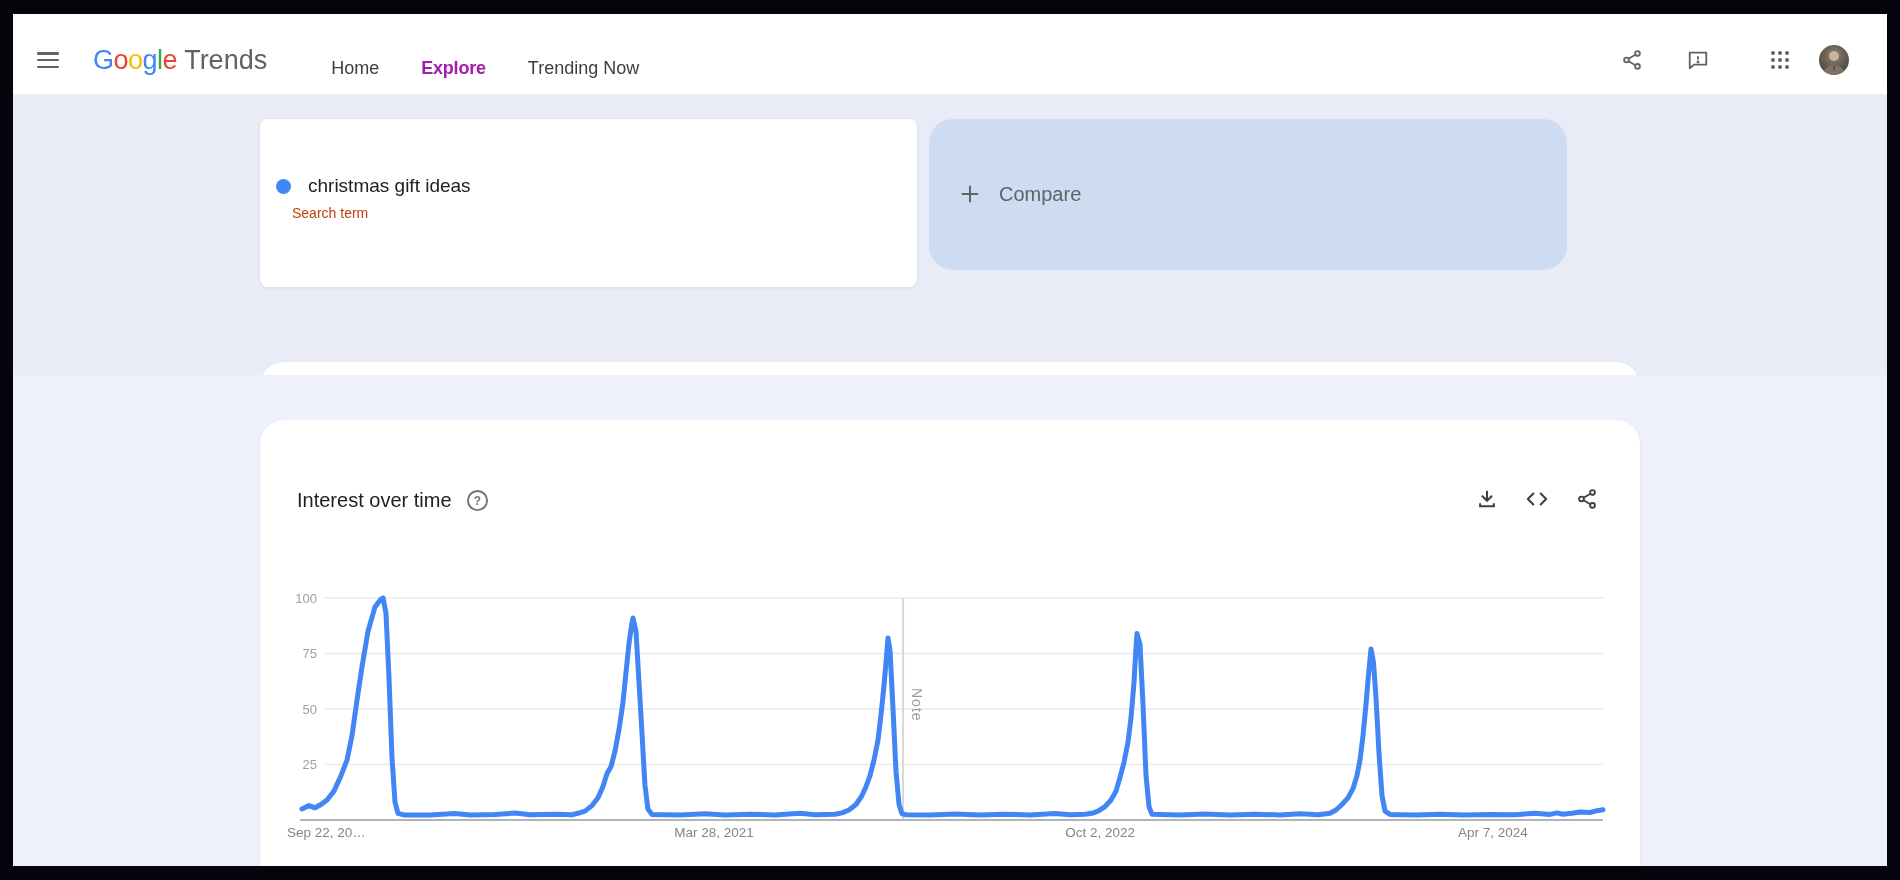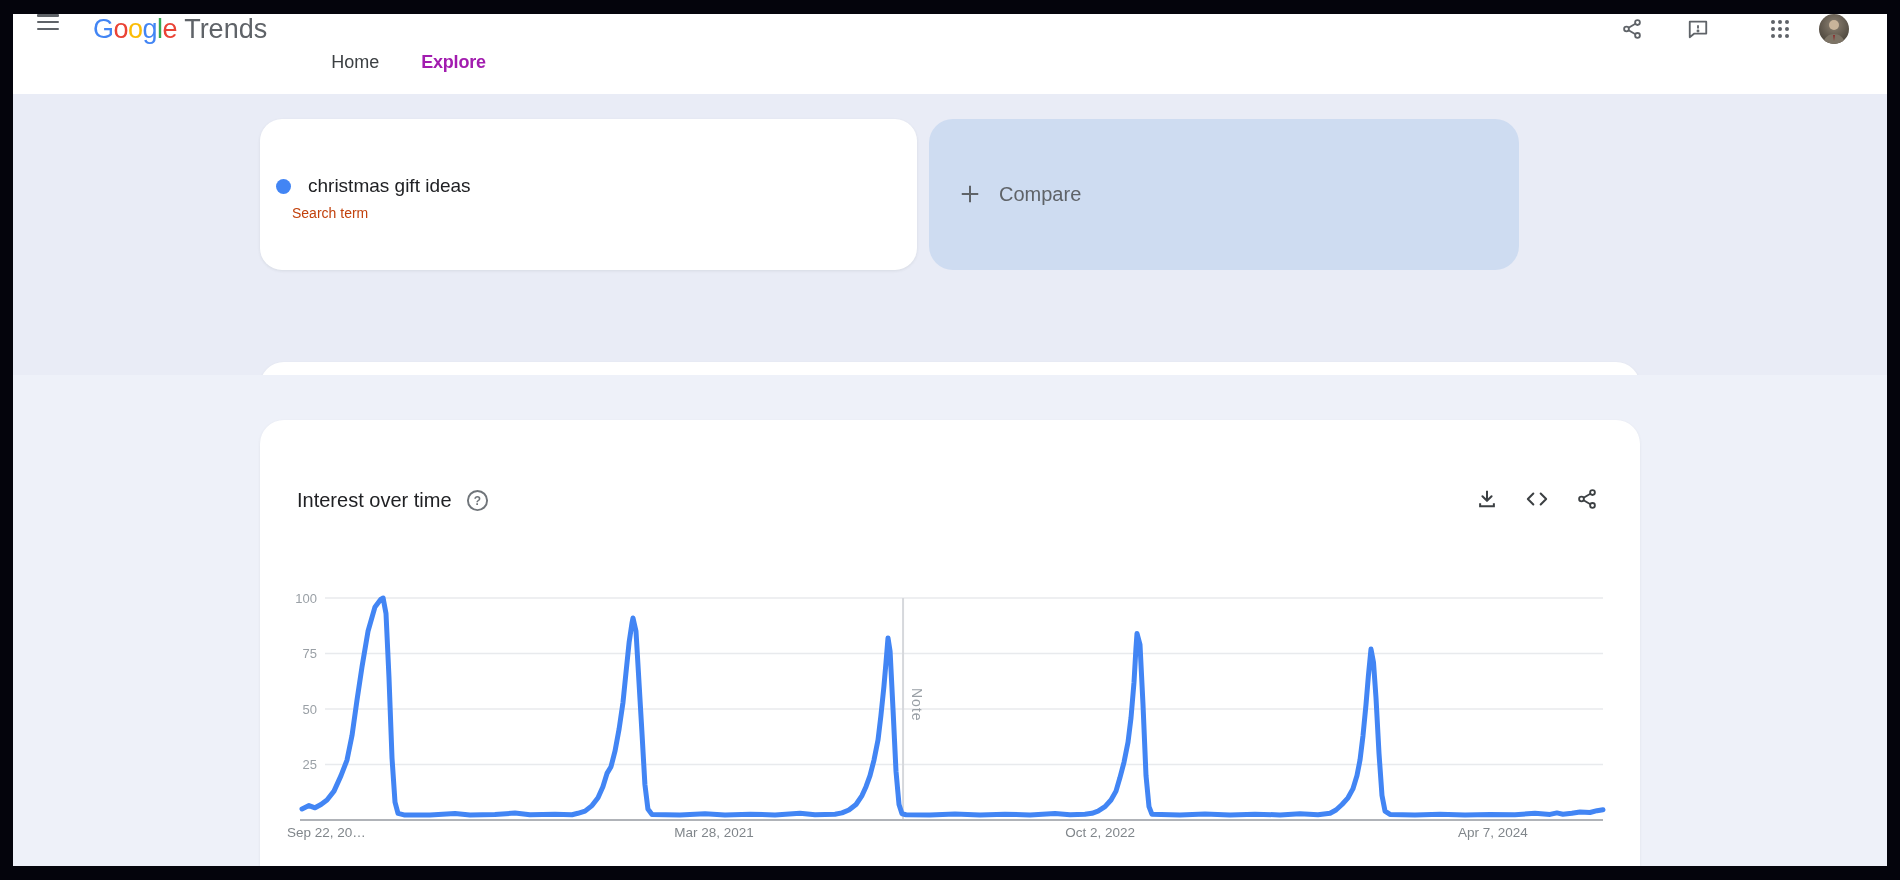--- a/index.html
+++ b/index.html
@@ -3,47 +3,47 @@
 <meta charset="utf-8">
 <style>
   html,body{margin:0;padding:0;width:1900px;height:880px;overflow:hidden;
     background:#04040c;font-family:"Liberation Sans",sans-serif;
     -webkit-font-smoothing:antialiased;}
   .page{position:absolute;left:13px;top:14px;width:1874px;height:852px;
     background:#eef1f9;overflow:hidden;}
 
   
   .header{position:absolute;left:0;top:0;width:100%;height:92px;background:#ffffff;
-    display:flex;align-items:flex-start;}
+    display:flex;align-items:center;}
   .hamburger{margin-left:24px;width:22px;height:16px;display:flex;flex-direction:column;
     justify-content:space-between;cursor:pointer;}
   .hamburger span{display:block;height:2.5px;background:#5f6368;border-radius:1px;}
   .logo{margin-left:34px;font-size:27px;letter-spacing:-.5px;cursor:pointer;white-space:nowrap;}
   .logo .product{color:#5f6368;margin-left:7px;letter-spacing:0;}
   .nav{display:flex;margin-left:62px;height:80px;}
   .nav-item{position:relative;display:flex;align-items:center;height:80px;
     padding:8px 2px;margin-right:38px;font-size:18px;color:#3c4043;cursor:pointer;}
   .nav-item.active{color:#a21caf;font-weight:700;letter-spacing:-.2px;}
   .nav-item.active::after{content:"";position:absolute;left:0;right:0;bottom:0;height:6px;
     background:#1a73e8;border-radius:6px 6px 0 0;}
   .header-right{margin-left:auto;display:flex;align-items:center;}
   .hicon{width:26px;height:26px;display:flex;align-items:center;justify-content:center;cursor:pointer;}
   .avatar{width:30px;height:30px;border-radius:50%;overflow:hidden;cursor:pointer;
     background:radial-gradient(circle at 50% 35%,#8d8273 0%,#5f574c 55%,#3a352e 100%);
     margin-left:26px;margin-right:38px;}
 
   
   .hero{position:absolute;left:0;top:80px;width:100%;height:281px;background:#e9ecf6;}
   .cards-row{position:absolute;left:247px;top:25px;display:flex;}
-  .term-card{width:657px;height:151px;background:#ffffff;border-radius:22px;
+  .term-card{width:657px;height:168px;background:#ffffff;border-radius:8px;
     position:relative;box-shadow:0 1px 3px rgba(60,64,67,.10);}
   .term-dot{position:absolute;left:16px;top:60px;width:15px;height:15px;border-radius:50%;}
   .term-title{position:absolute;left:48px;top:56px;font-size:19px;color:#202124;}
   .term-sub{position:absolute;left:32px;top:86px;font-size:14px;color:#c2410c;}
-  .compare-card{width:590px;height:151px;margin-left:12px;background:#cedcf1;
+  .compare-card{width:638px;height:151px;margin-left:12px;background:#cedcf1;
     border-radius:24px;position:relative;cursor:pointer;}
   .compare-plus{position:absolute;left:30px;top:64px;color:#5f6368;}
   .compare-label{position:absolute;left:70px;top:64px;font-size:20px;color:#5f6368;}
 
   .filter-card{position:absolute;left:247px;top:268px;width:1380px;height:76px;
     background:#ffffff;border-radius:24px;box-shadow:0 1px 3px rgba(60,64,67,.08);
     display:flex;align-items:center;padding-left:27px;box-sizing:border-box;}
   .pill{height:42px;border:1px solid #dadce0;border-radius:8px;background:#fff;
     display:flex;align-items:center;justify-content:center;margin-right:12px;
     font-size:15px;color:#3c4043;cursor:pointer;box-sizing:border-box;}
@@ -73,20 +73,21 @@
       <span></span>
         <span></span>
         <span></span>
     </div>
     <div class="logo">
       <span id="gword"><span style="color: rgb(66, 133, 244);">G</span><span style="color: rgb(234, 67, 53);">o</span><span style="color: rgb(251, 188, 5);">o</span><span style="color: rgb(66, 133, 244);">g</span><span style="color: rgb(52, 168, 83);">l</span><span style="color: rgb(234, 67, 53);">e</span></span><span class="product">Trends</span>
     </div>
     <nav class="nav" id="nav">
         <div class="nav-item">Home</div>
         <div class="nav-item active">Explore</div>
+        <div class="nav-item">Trending Now</div>
       </nav>
 
     <div class="header-right">
       <div class="hicon" style="margin-right:40px;">
         <svg width="22" height="22" viewBox="0 0 24 24" fill="none" stroke="#5f6368" stroke-width="2">
           <circle cx="18" cy="5" r="2.6"></circle>
             <circle cx="6" cy="12" r="2.6"></circle>
             <circle cx="18" cy="19" r="2.6"></circle>
           <line x1="8.3" y1="10.7" x2="15.7" y2="6.3"></line>
             <line x1="8.3" y1="13.3" x2="15.7" y2="17.7"></line>

